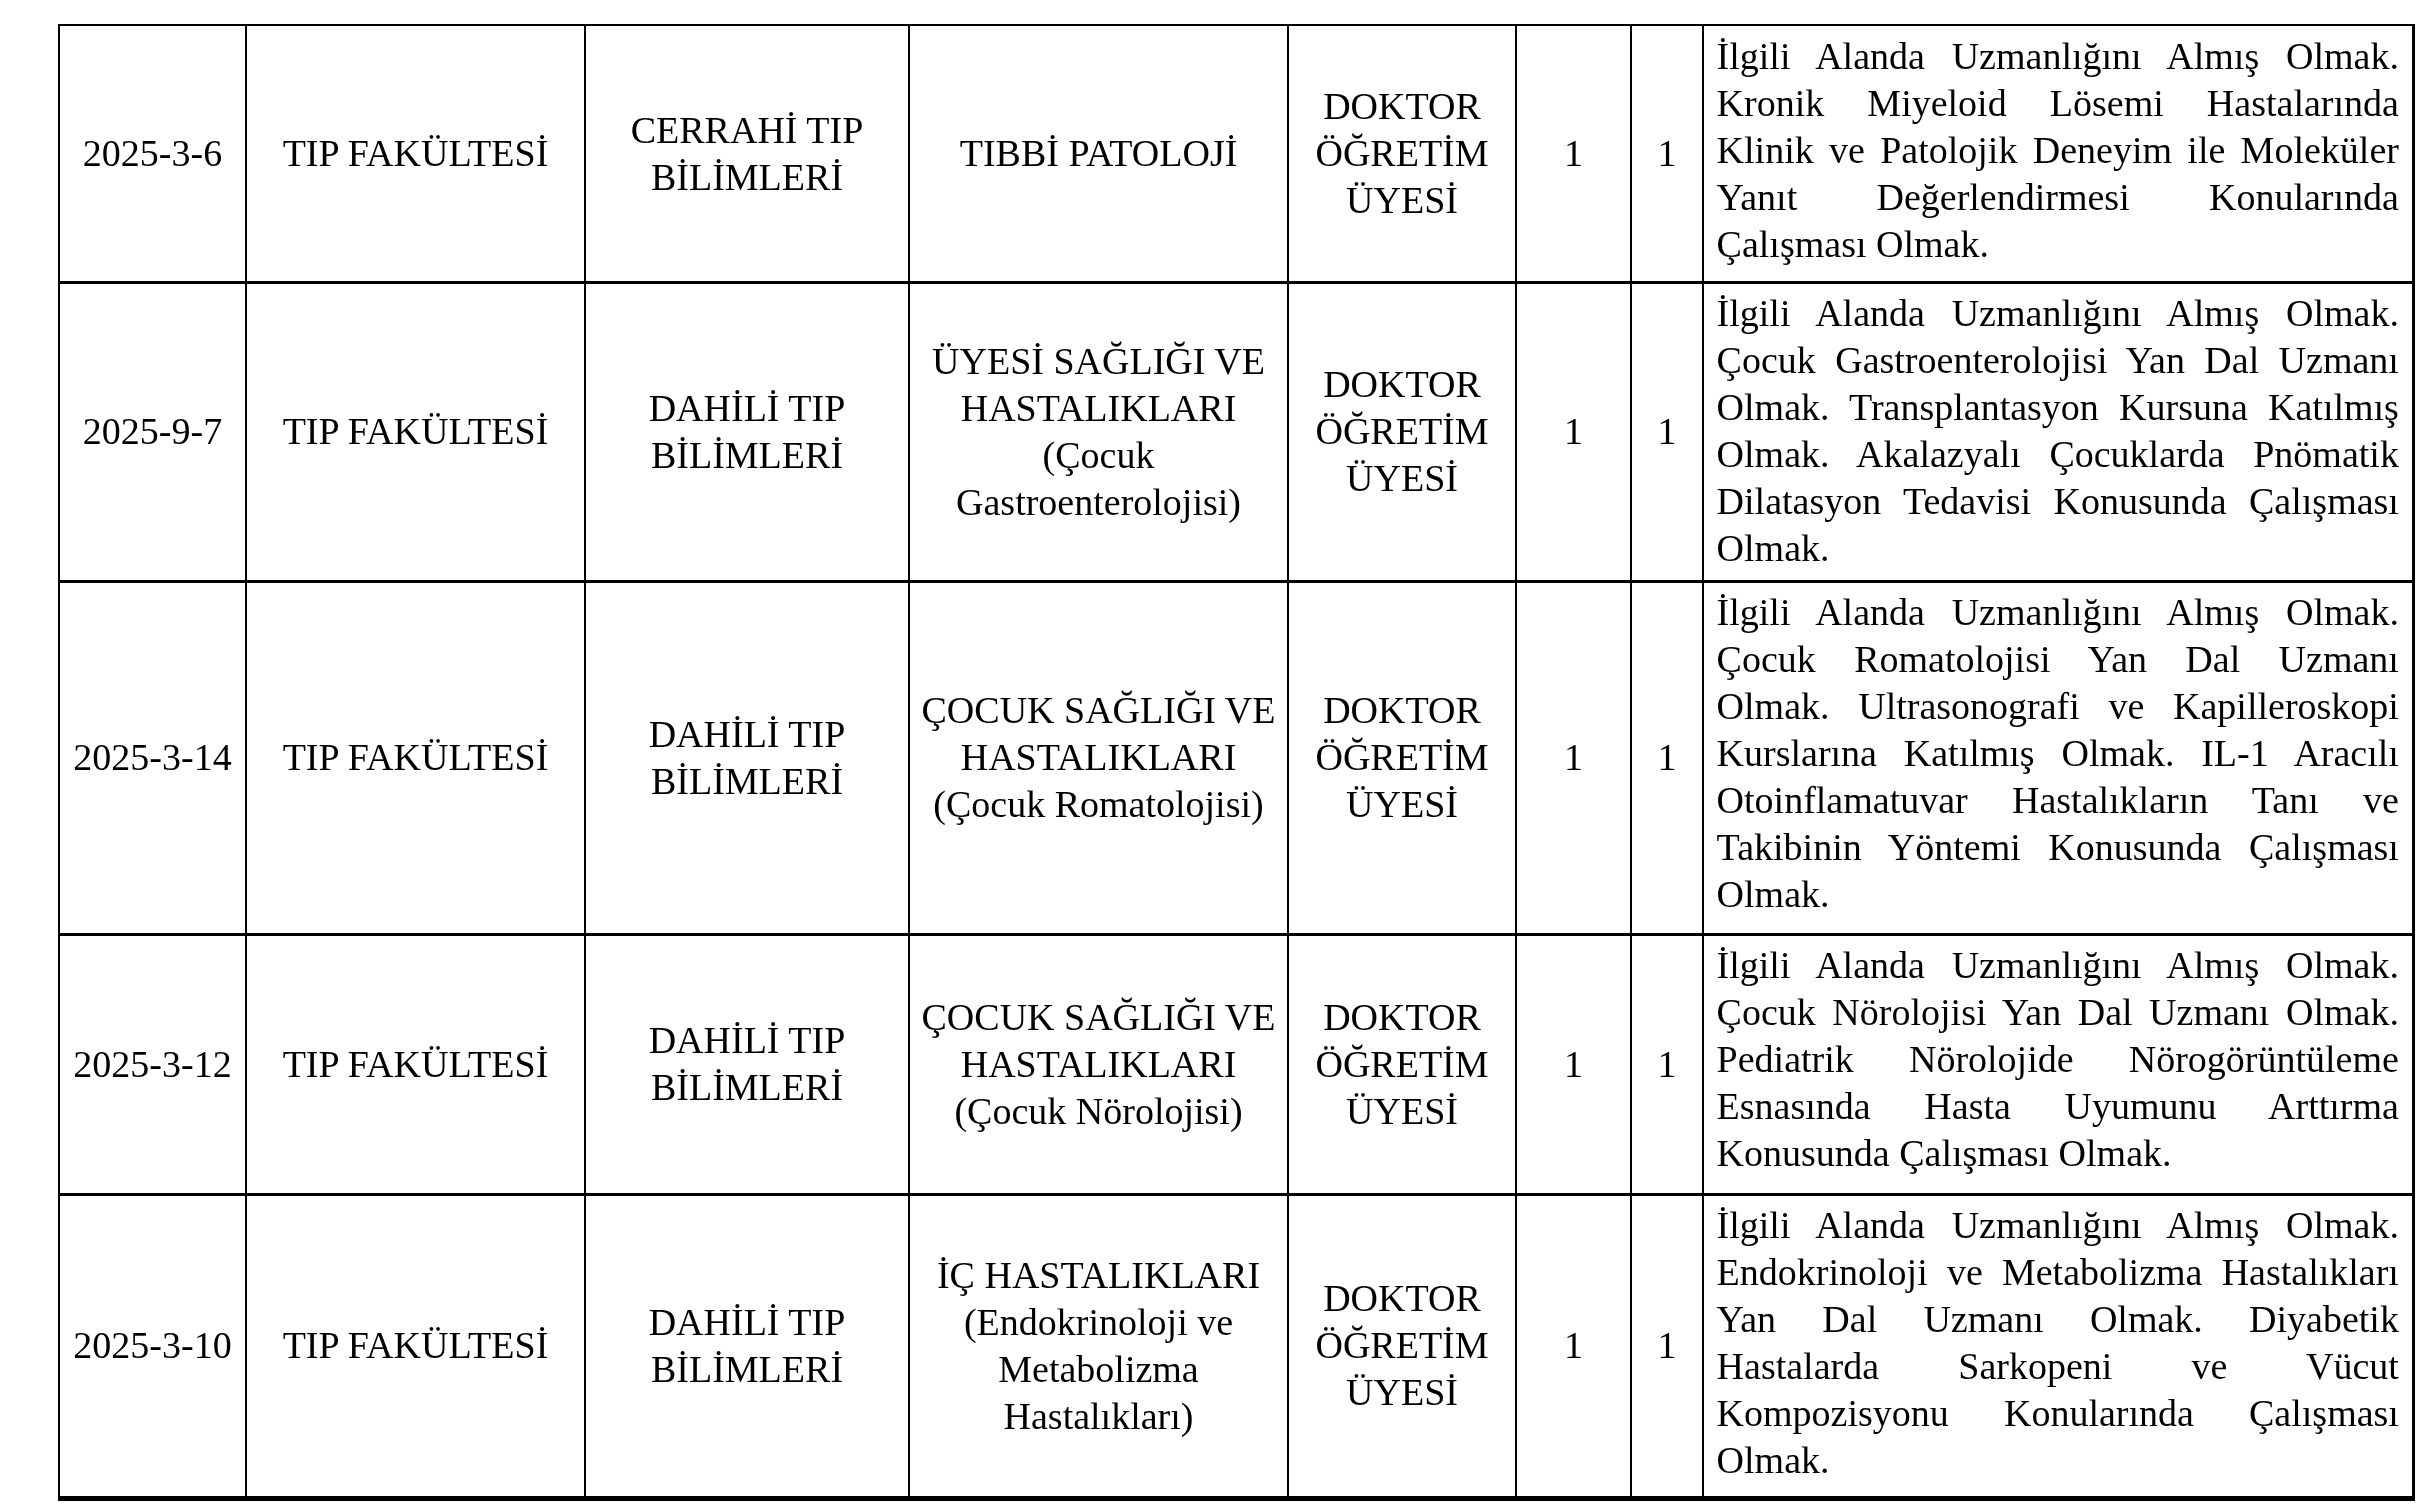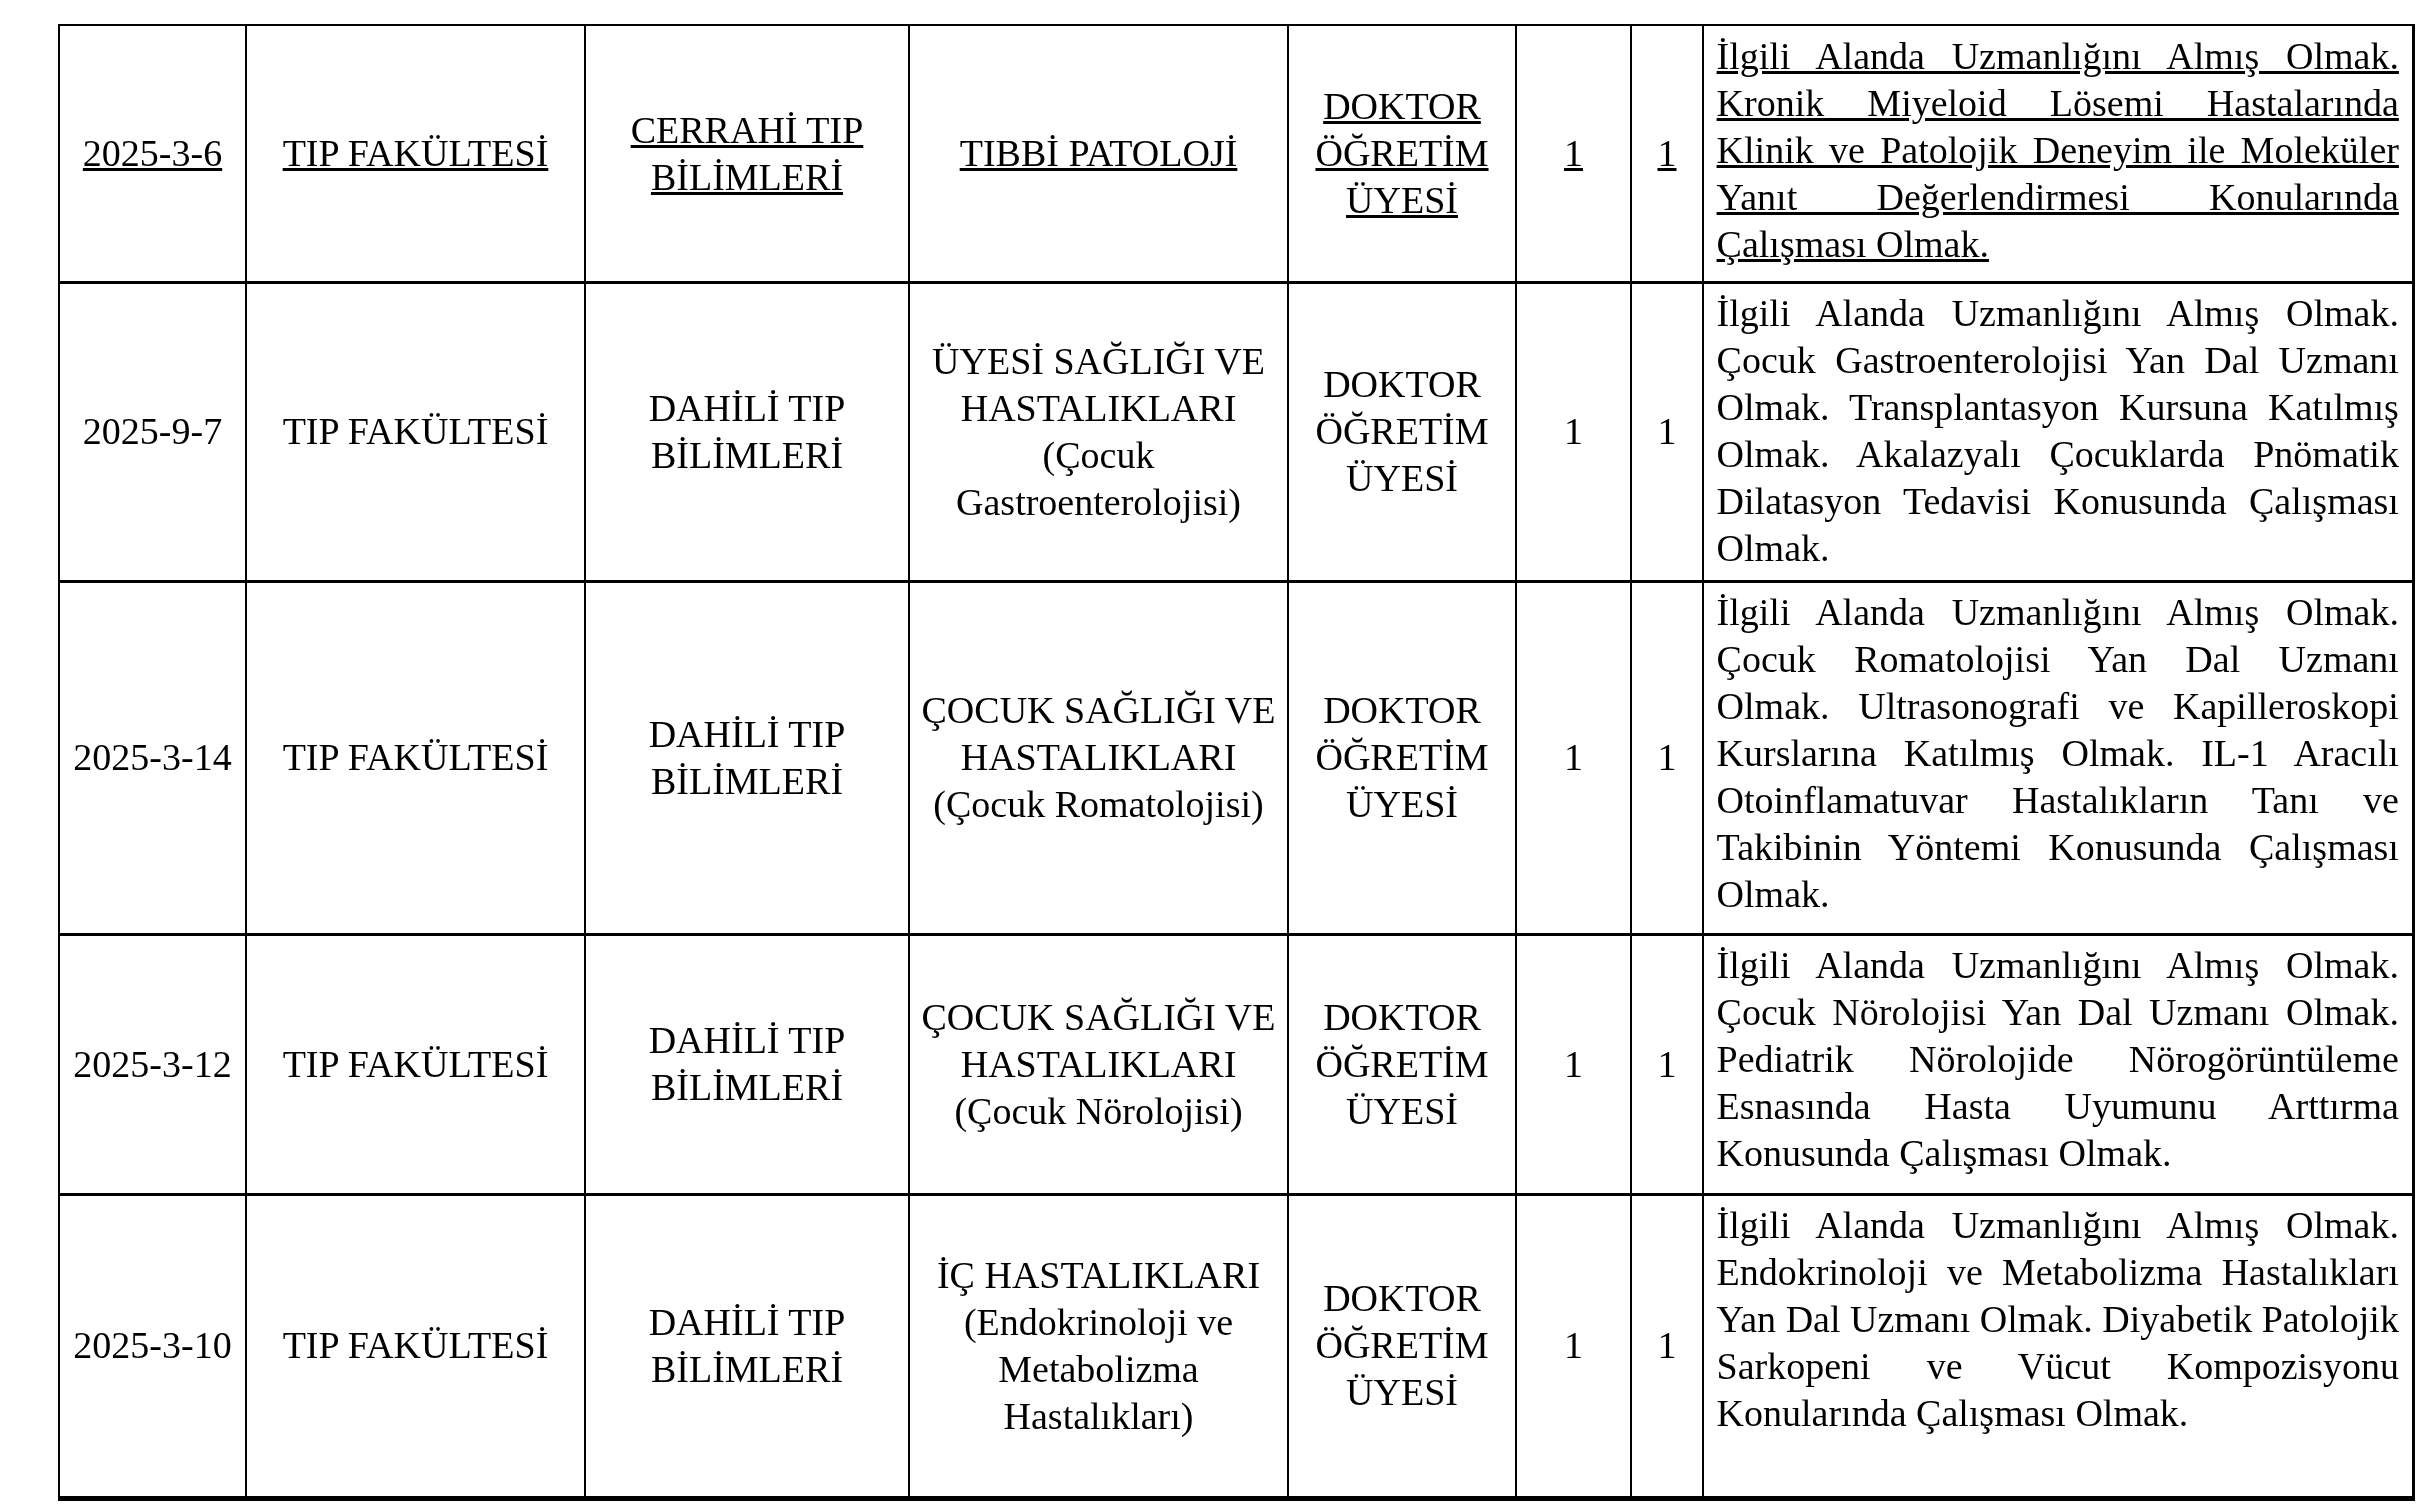--- a/index.html
+++ b/index.html
@@ -29,21 +29,21 @@
     border: solid #000;
     border-width: 3.9px 2.4px;
     font-size: 38px;
     line-height: 47px;
     text-align: center;
     vertical-align: middle;
     padding: 4.7px 7.9px;
     word-spacing: normal;
     overflow: hidden;
   }
-  table.positions tr:first-child td { border-top-width: 2.4px; text-decoration: underline; }
+  table.positions tr:first-child td { border-top-width: 2.4px; }
   table.positions tr:last-child td { border-bottom-width: 5.5px; }
   table.positions td.desc {
     text-align: justify;
     vertical-align: top;
     padding: 6.3px 12.6px;
   }
   tr.r1 { height: 257px; }
   tr.r2 { height: 299px; }
   tr.r3 { height: 353px; }
   tr.r4 { height: 260px; }
@@ -106,18 +106,18 @@
         <td class="desc">İlgili Alanda Uzmanlığını Almış Olmak. Çocuk Nörolojisi Yan Dal Uzmanı Olmak. Pediatrik Nörolojide Nörogörüntüleme Esnasında Hasta Uyumunu Arttırma Konusunda Çalışması Olmak.</td>
       </tr>
       <tr class="r5">
         <td>2025-3-10</td>
         <td>TIP FAKÜLTESİ</td>
         <td>DAHİLİ TIP BİLİMLERİ</td>
         <td>İÇ HASTALIKLARI (Endokrinoloji ve Metabolizma Hastalıkları)</td>
         <td>DOKTOR ÖĞRETİM ÜYESİ</td>
         <td>1</td>
         <td>1</td>
-        <td class="desc">İlgili Alanda Uzmanlığını Almış Olmak. Endokrinoloji ve Metabolizma Hastalıkları Yan Dal Uzmanı Olmak. Diyabetik Patolojik Sarkopeni ve Vücut Kompozisyonu Konularında Çalışması Olmak.</td>
+        <td class="desc">İlgili Alanda Uzmanlığını Almış Olmak. Endokrinoloji ve Metabolizma Hastalıkları Yan Dal Uzmanı Olmak. Diyabetik Hastalarda Sarkopeni ve Vücut Kompozisyonu Konularında Çalışması Olmak.</td>
       </tr>
     </tbody>
   </table>
 </div>
 
 
 </body></html>

